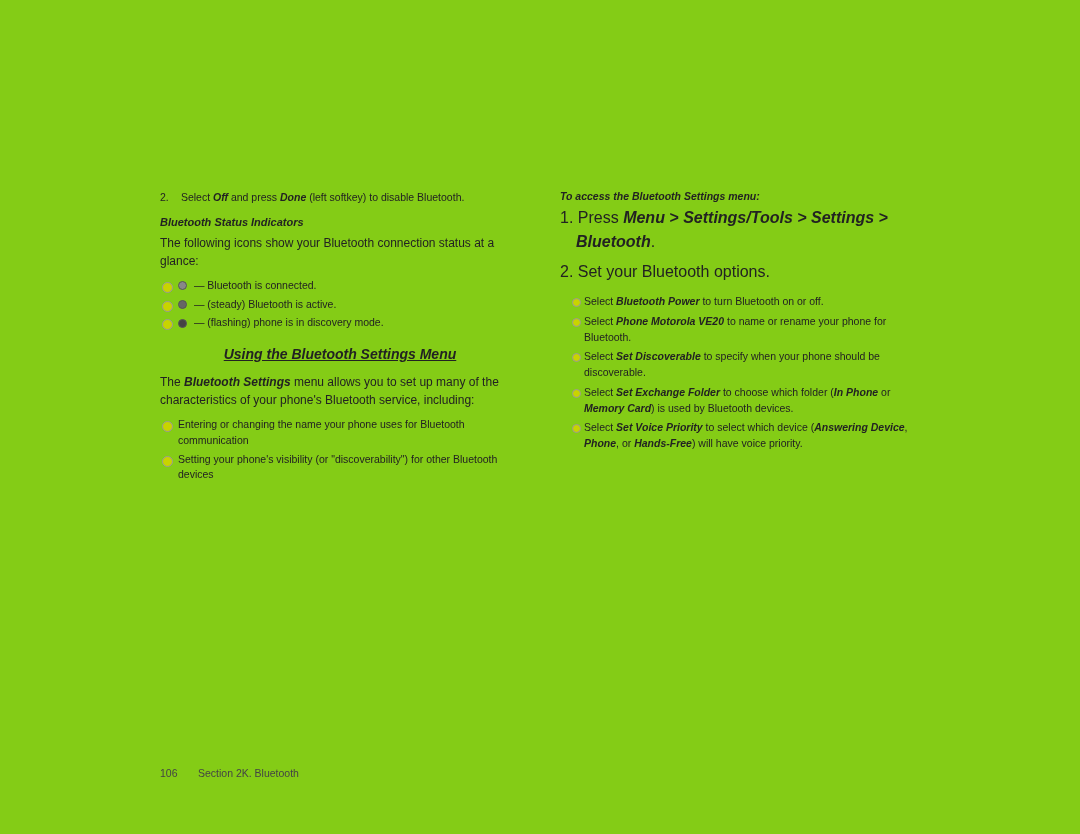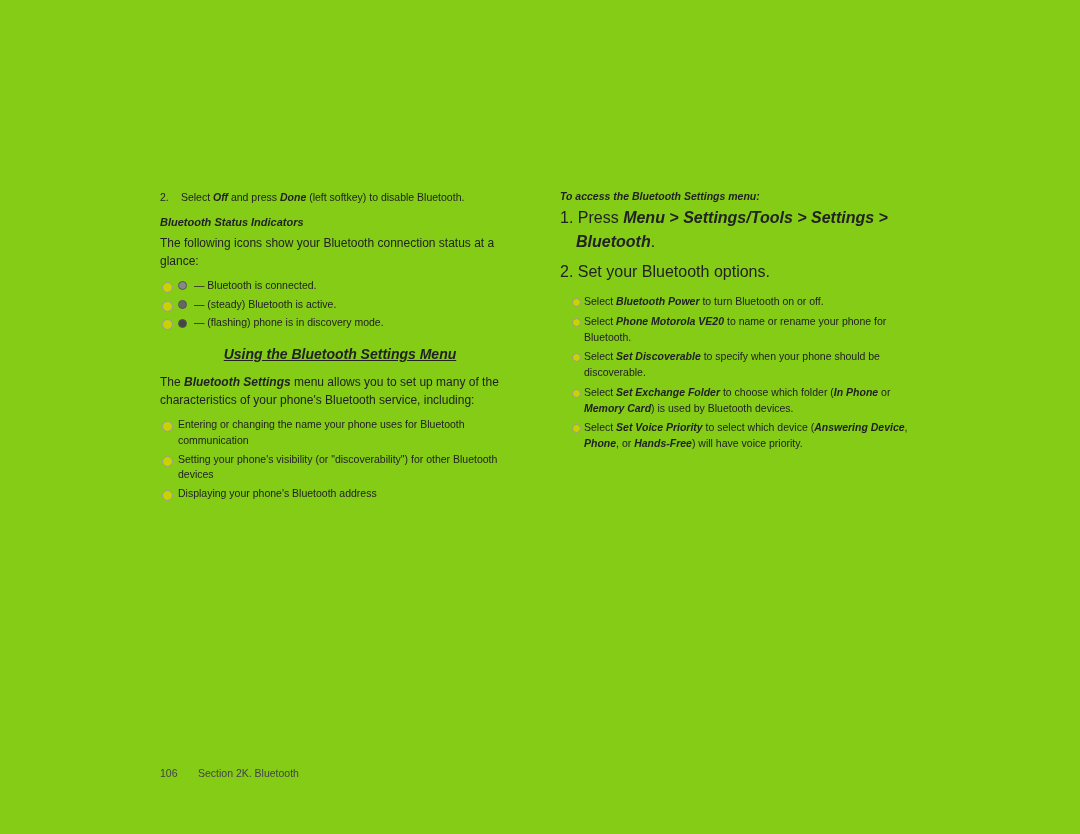--- a/index.html
+++ b/index.html
@@ -192,23 +192,20 @@
         <span>The </span><span style="font-style:italic;font-weight:bold;">Bluetooth Settings</span><span> menu allows you to set up many of the characteristics of your phone's Bluetooth service, including:</span>
       </div>
 
       <ul class="bullet-list">
         <li>
           <span>Entering or changing the name your phone uses for Bluetooth communication</span>
         </li>
         <li>
           <span>Setting your phone's visibility (or "discoverability") for other Bluetooth devices</span>
         </li>
-        <li>
-          <span>Displaying your phone's Bluetooth address</span>
-        </li>
       </ul>
 
     </div>
 
     <div class="right-column">
 
       <div class="right-col-heading">To access the Bluetooth Settings menu:</div>
 
       <ol class="numbered-list">
         <li>

